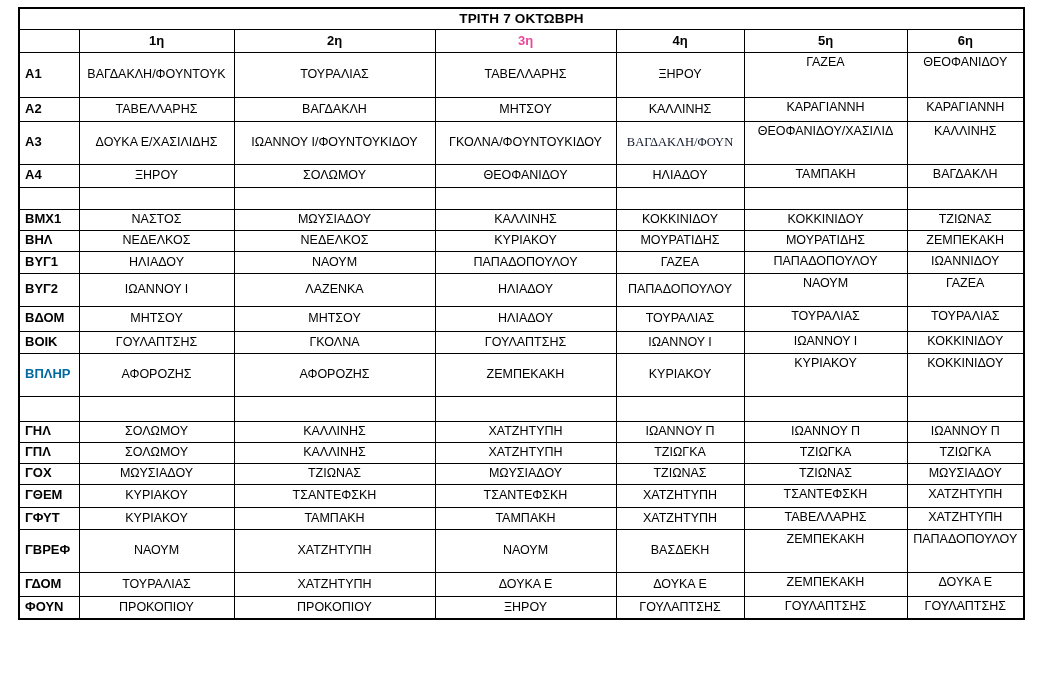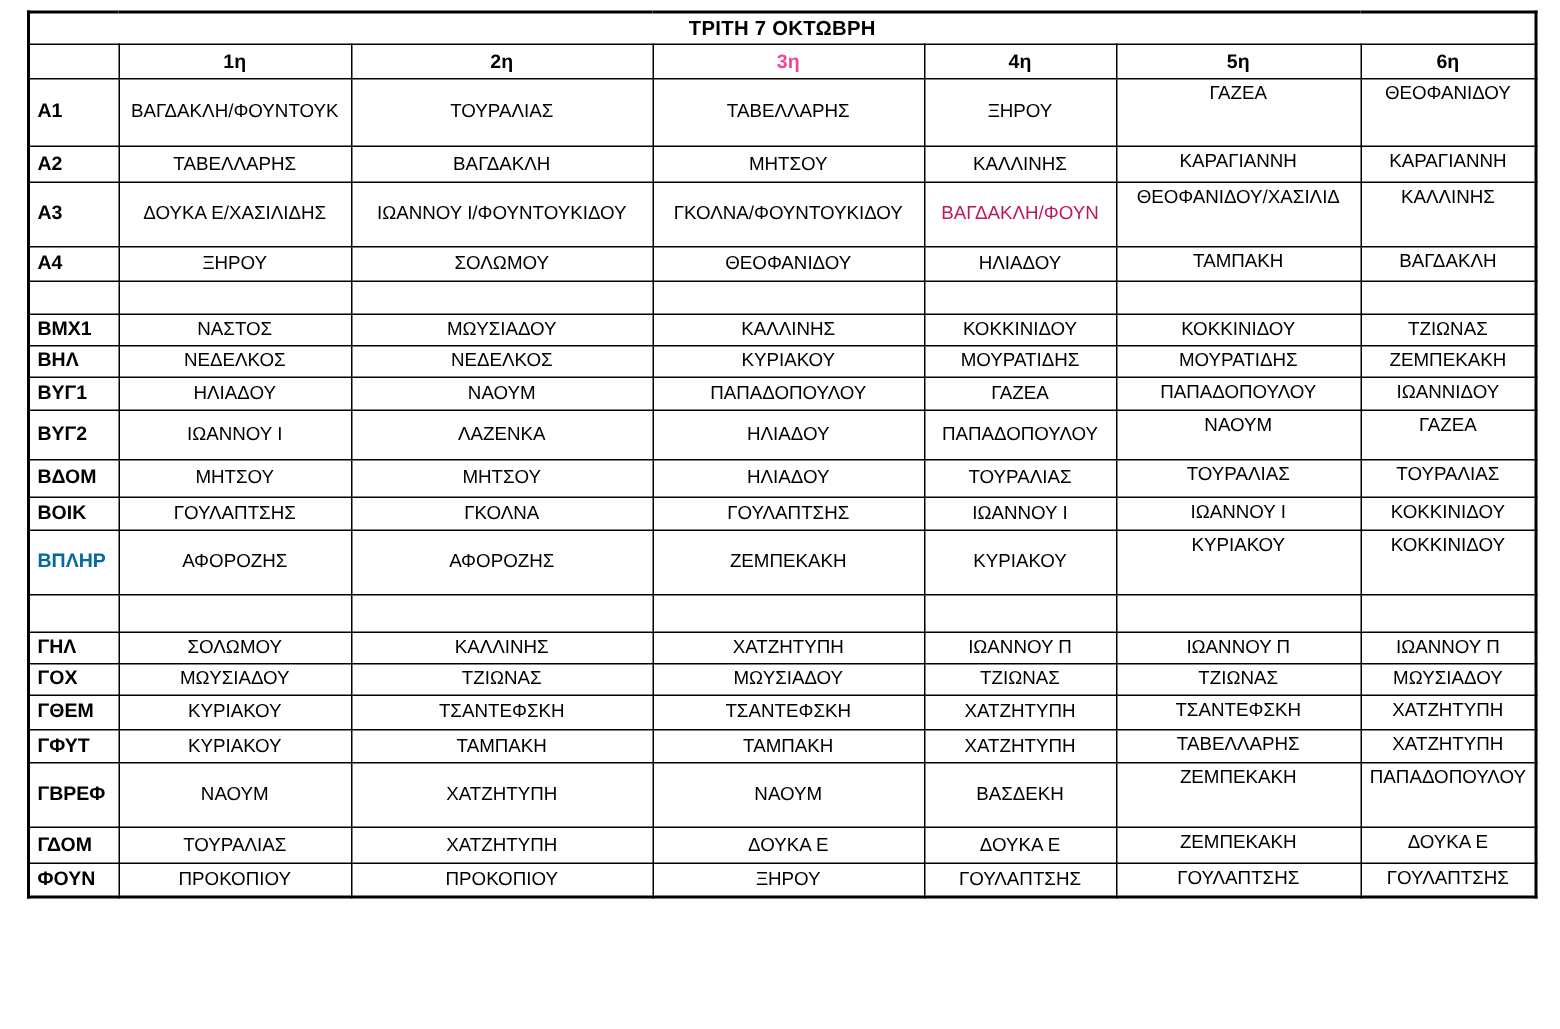--- a/index.html
+++ b/index.html
@@ -114,21 +114,21 @@
           <td class="cell" style="border-color: rgb(0, 0, 0); color: rgb(0, 0, 0);">ΜΗΤΣΟΥ</td>
           <td class="cell" style="border-color: rgb(0, 0, 0); color: rgb(0, 0, 0);">ΚΑΛΛΙΝΗΣ</td>
           <td class="cell v-top" style="border-color: rgb(0, 0, 0); color: rgb(0, 0, 0);">ΚΑΡΑΓΙΑΝΝΗ</td>
           <td class="cell v-top" style="border-color: rgb(0, 0, 0); color: rgb(0, 0, 0);">ΚΑΡΑΓΙΑΝΝΗ</td>
         </tr>
         <tr style="height: 43px;">
           <th class="row-label" style="border-color: rgb(0, 0, 0); color: rgb(0, 0, 0);">Α3</th>
           <td class="cell" style="border-color: rgb(0, 0, 0); color: rgb(0, 0, 0);">ΔΟΥΚΑ Ε/ΧΑΣΙΛΙΔΗΣ</td>
           <td class="cell" style="border-color: rgb(0, 0, 0); color: rgb(0, 0, 0);">ΙΩΑΝΝΟΥ Ι/ΦΟΥΝΤΟΥΚΙΔΟΥ</td>
           <td class="cell" style="border-color: rgb(0, 0, 0); color: rgb(0, 0, 0);">ΓΚΟΛΝΑ/ΦΟΥΝΤΟΥΚΙΔΟΥ</td>
-          <td class="cell" style="border-color: rgb(0, 0, 0); color: #be185d;">ΒΑΓΔΑΚΛΗ/ΦΟΥΝ</td>
+          <td class="cell" style="border-color: rgb(0, 0, 0); color: #0f172a; font-family: Liberation Serif, serif;">ΒΑΓΔΑΚΛΗ/ΦΟΥΝ</td>
           <td class="cell v-top" style="border-color: rgb(0, 0, 0); color: rgb(0, 0, 0);">ΘΕΟΦΑΝΙΔΟΥ/ΧΑΣΙΛΙΔ</td>
           <td class="cell v-top" style="border-color: rgb(0, 0, 0); color: rgb(0, 0, 0);">ΚΑΛΛΙΝΗΣ</td>
         </tr>
         <tr style="height: 23px;">
           <th class="row-label" style="border-color: rgb(0, 0, 0); color: rgb(0, 0, 0);">Α4</th>
           <td class="cell" style="border-color: rgb(0, 0, 0); color: rgb(0, 0, 0);">ΞΗΡΟΥ</td>
           <td class="cell" style="border-color: rgb(0, 0, 0); color: rgb(0, 0, 0);">ΣΟΛΩΜΟΥ</td>
           <td class="cell" style="border-color: rgb(0, 0, 0); color: rgb(0, 0, 0);">ΘΕΟΦΑΝΙΔΟΥ</td>
           <td class="cell" style="border-color: rgb(0, 0, 0); color: rgb(0, 0, 0);">ΗΛΙΑΔΟΥ</td>
           <td class="cell v-top" style="border-color: rgb(0, 0, 0); color: rgb(0, 0, 0);">ΤΑΜΠΑΚΗ</td>
@@ -216,20 +216,29 @@
           <td class="cell v-top" style="border-color: rgb(0, 0, 0); color: rgb(0, 0, 0);"></td>
         </tr>
         <tr style="height: 21px;">
           <th class="row-label" style="border-color: rgb(0, 0, 0); color: rgb(0, 0, 0);">ΓΗΛ</th>
           <td class="cell" style="border-color: rgb(0, 0, 0); color: rgb(0, 0, 0);">ΣΟΛΩΜΟΥ</td>
           <td class="cell" style="border-color: rgb(0, 0, 0); color: rgb(0, 0, 0);">ΚΑΛΛΙΝΗΣ</td>
           <td class="cell" style="border-color: rgb(0, 0, 0); color: rgb(0, 0, 0);">ΧΑΤΖΗΤΥΠΗ</td>
           <td class="cell" style="border-color: rgb(0, 0, 0); color: rgb(0, 0, 0);">ΙΩΑΝΝΟΥ Π</td>
           <td class="cell v-top" style="border-color: rgb(0, 0, 0); color: rgb(0, 0, 0);">ΙΩΑΝΝΟΥ Π</td>
           <td class="cell v-top" style="border-color: rgb(0, 0, 0); color: rgb(0, 0, 0);">ΙΩΑΝΝΟΥ Π</td>
+        </tr>
+        <tr style="height: 21px;">
+          <th class="row-label" style="border-color: rgb(0, 0, 0); color: rgb(0, 0, 0);">ΓΠΛ</th>
+          <td class="cell" style="border-color: rgb(0, 0, 0); color: rgb(0, 0, 0);">ΣΟΛΩΜΟΥ</td>
+          <td class="cell" style="border-color: rgb(0, 0, 0); color: rgb(0, 0, 0);">ΚΑΛΛΙΝΗΣ</td>
+          <td class="cell" style="border-color: rgb(0, 0, 0); color: rgb(0, 0, 0);">ΧΑΤΖΗΤΥΠΗ</td>
+          <td class="cell" style="border-color: rgb(0, 0, 0); color: rgb(0, 0, 0);">ΤΖΙΩΓΚΑ</td>
+          <td class="cell v-top" style="border-color: rgb(0, 0, 0); color: rgb(0, 0, 0);">ΤΖΙΩΓΚΑ</td>
+          <td class="cell v-top" style="border-color: rgb(0, 0, 0); color: rgb(0, 0, 0);">ΤΖΙΩΓΚΑ</td>
         </tr>
         <tr style="height: 21px;">
           <th class="row-label" style="border-color: rgb(0, 0, 0); color: rgb(0, 0, 0);">ΓΟΧ</th>
           <td class="cell" style="border-color: rgb(0, 0, 0); color: rgb(0, 0, 0);">ΜΩΥΣΙΑΔΟΥ</td>
           <td class="cell" style="border-color: rgb(0, 0, 0); color: rgb(0, 0, 0);">ΤΖΙΩΝΑΣ</td>
           <td class="cell" style="border-color: rgb(0, 0, 0); color: rgb(0, 0, 0);">ΜΩΥΣΙΑΔΟΥ</td>
           <td class="cell" style="border-color: rgb(0, 0, 0); color: rgb(0, 0, 0);">ΤΖΙΩΝΑΣ</td>
           <td class="cell v-top" style="border-color: rgb(0, 0, 0); color: rgb(0, 0, 0);">ΤΖΙΩΝΑΣ</td>
           <td class="cell v-top" style="border-color: rgb(0, 0, 0); color: rgb(0, 0, 0);">ΜΩΥΣΙΑΔΟΥ</td>
         </tr>

